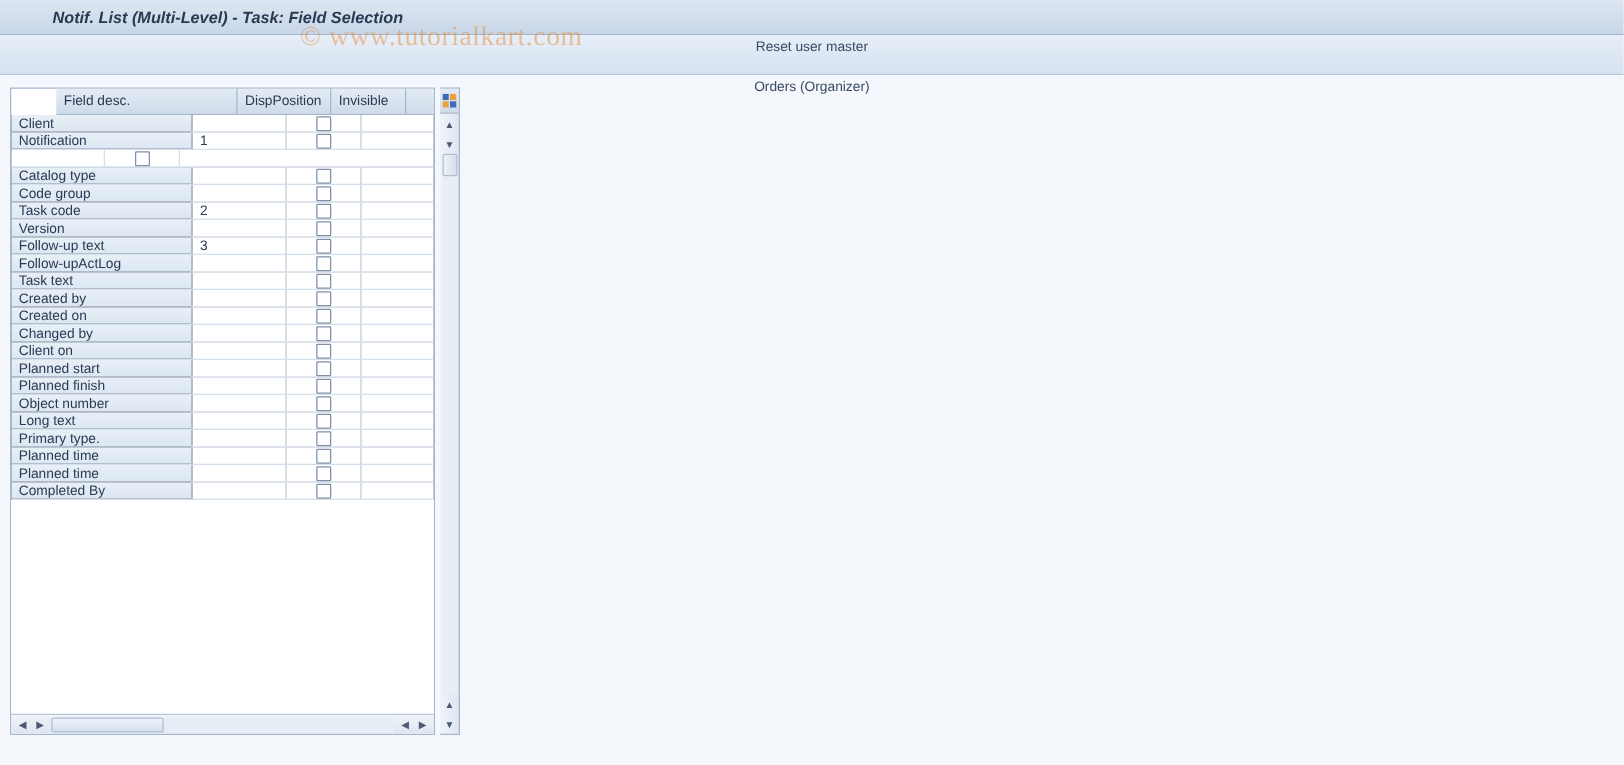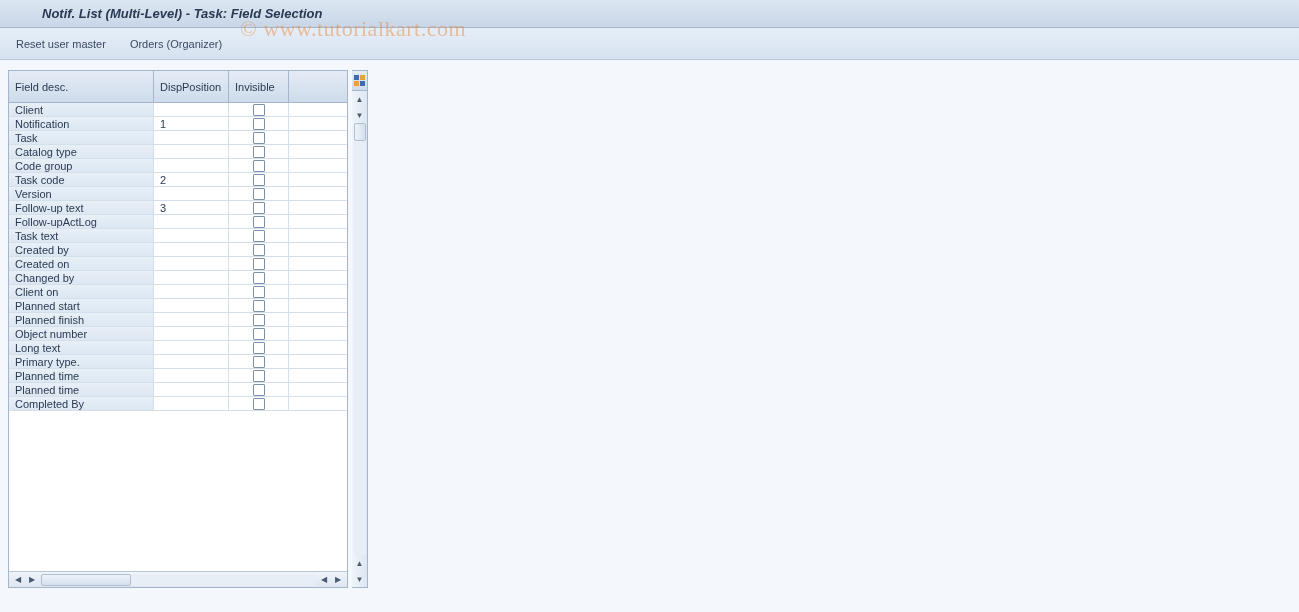--- a/index.html
+++ b/index.html
@@ -28,20 +28,21 @@
       margin-left: 32px;
     }
     .toolbar {
       background: linear-gradient(to bottom, #e6eef8, #d6e2f0);
       border-bottom: 1px solid #b8c6da;
       padding: 0 10px;
       height: 32px;
       display: flex;
       align-items: center;
       gap: 12px;
+      flex-direction: column;
     }
     .toolbar-btn {
       color: #3a4a62;
       font-size: 11px;
       cursor: pointer;
       padding: 4px 6px;
     }
     .content {
       padding: 10px 8px;
       display: flex;
@@ -54,22 +55,23 @@
       display: flex;
       flex-direction: column;
       width: 340px;
       height: 518px;
       background: #fff;
     }
     .table-header {
       display: flex;
       background: linear-gradient(to bottom, #e4ecf5, #cedbeb);
       border-bottom: 1px solid #a5b6cc;
-      height: 32px;
+      height: 21px;
       flex-shrink: 0;
+      margin-left: 36px;
     }
     .th {
       border-right: 1px solid #a5b6cc;
       padding: 2px 6px;
       font-size: 11px;
       color: #2a3a52;
       display: flex;
       align-items: center;
       overflow: hidden;
       white-space: nowrap;
@@ -251,21 +253,20 @@
         </div>
         <div class="row">
           <div class="cell desc-cell col-desc">Notification</div>
           <div class="cell pos-cell col-pos">1</div>
           <div class="cell inv-cell col-inv">
             <div class="chk"></div>
           </div>
           <div class="empty-cell"></div>
         </div>
         <div class="row">
-          <div class="cell desc-cell col-desc">Task</div>
           <div class="cell pos-cell col-pos"></div>
           <div class="cell inv-cell col-inv">
             <div class="chk"></div>
           </div>
           <div class="empty-cell"></div>
         </div>
         <div class="row">
           <div class="cell desc-cell col-desc">Catalog type</div>
           <div class="cell pos-cell col-pos"></div>
           <div class="cell inv-cell col-inv">

